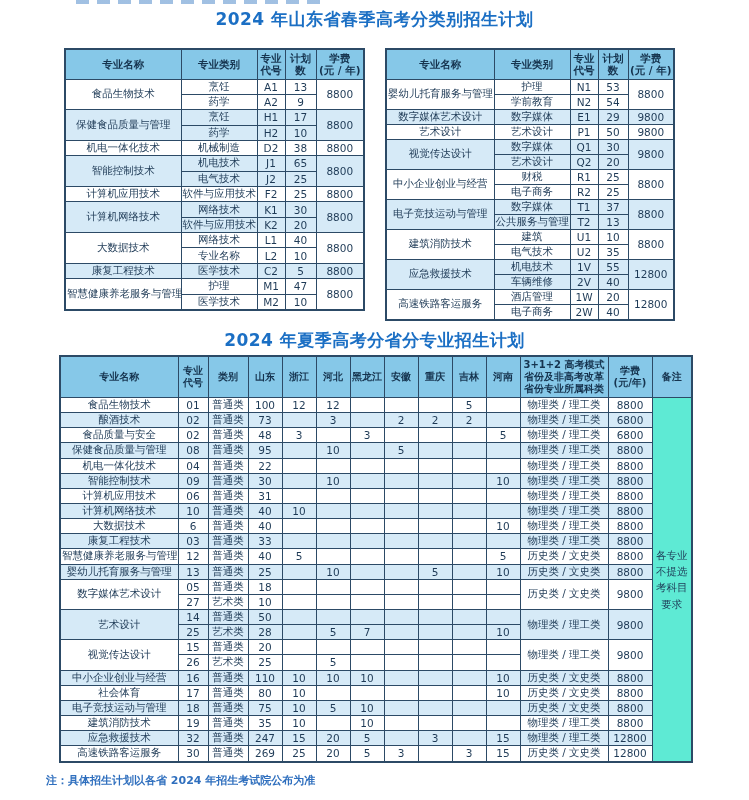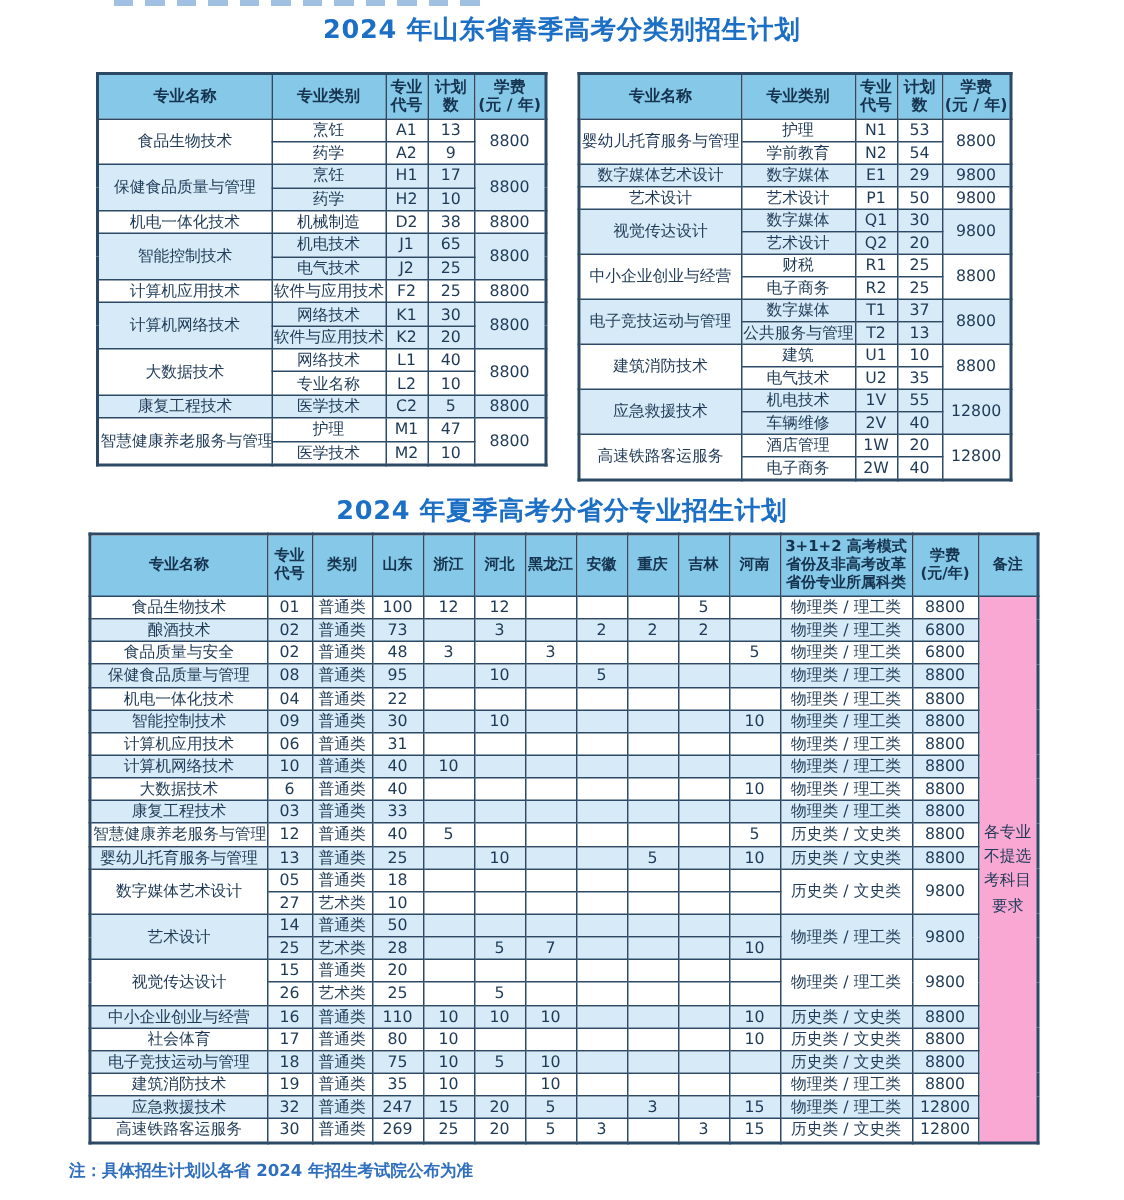--- a/index.html
+++ b/index.html
@@ -19,21 +19,21 @@
   .sb { background: #d6eaf7; }
   #spring-left  { width: 299px; height: 263px; }
   #spring-right { width: 288px; height: 263px; }
   .spring th { font-size: 10.5px; }
   .spring td { font-size: 10.5px; }
   .spring thead tr { height: 30px; }
   #summer-table { width: 632px; height: 408px; margin: 3px 0 0 59px; }
   .summer th { font-size: 10px; }
   .summer td { font-size: 10.5px; }
   .summer thead tr { height: 42px; }
-  td.remark { white-space: normal; line-height: 1.55; font-size: 10.5px; background: #f9a8d4; }
+  td.remark { white-space: normal; line-height: 1.55; font-size: 10.5px; background: #5eead4; }
   .footnote { margin: 10px 0 0 46px; color: #2f6fbe; font-size: 11px; font-weight: bold; }
 </style>
 </head>
 <body>
 
 <div class="top-fragment"></div>
 
 <div class="title" id="spring-title">2024 年山东省春季高考分类别招生计划</div>
 
 <div class="spring-wrap">

